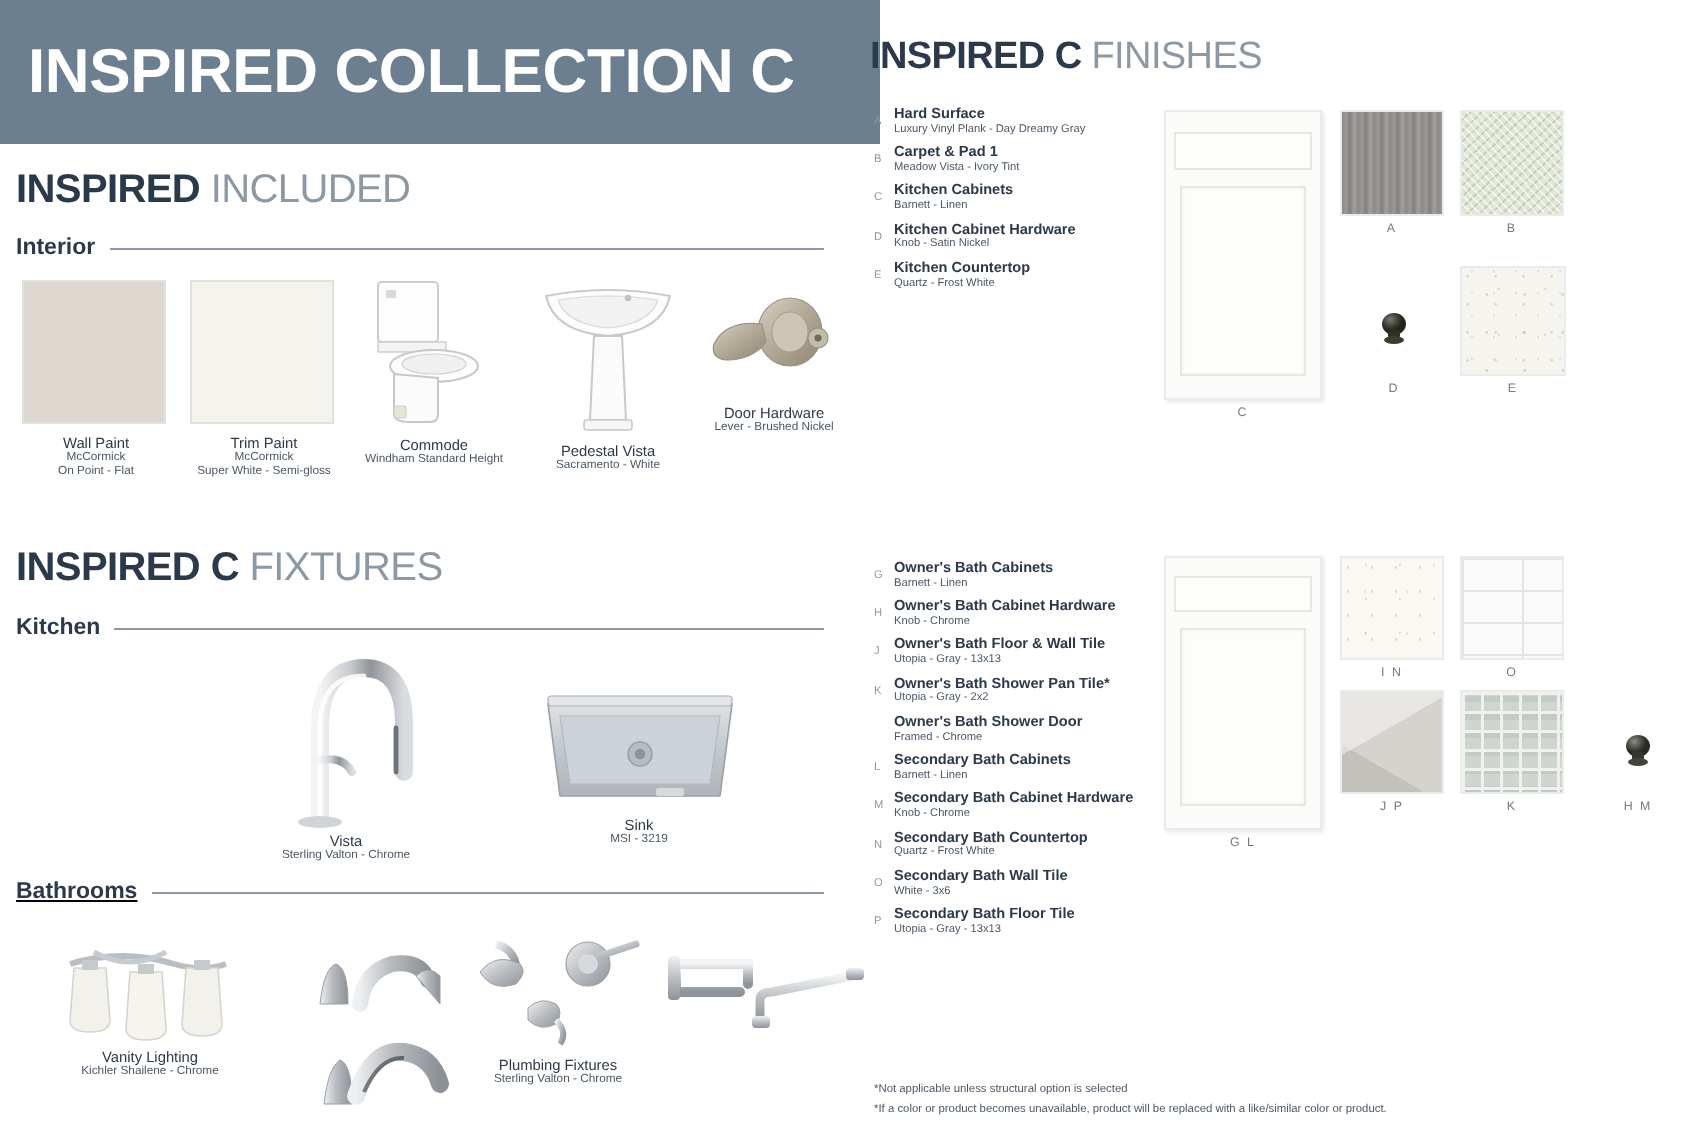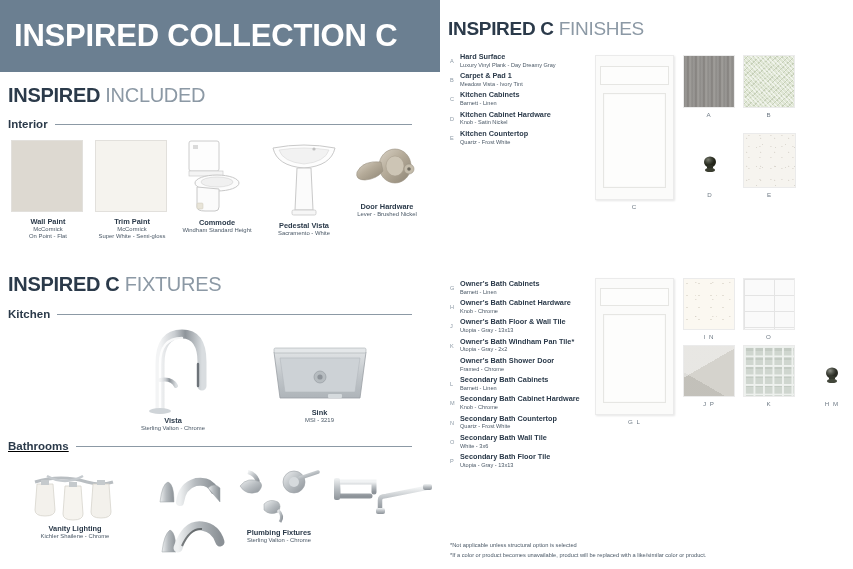--- a/index.html
+++ b/index.html
@@ -29,27 +29,27 @@
   .sec-head .light { color:#8c99a5; font-weight:normal; }
 
   .sub-head {
     position:absolute; display:flex; align-items:center; width:404px;
   }
   .sub-head .lbl { font-size:11.5px; font-weight:bold; color:#2b3a4a; white-space:nowrap; }
   .sub-head .rule { flex:1; height:1px; background:#8c99a5; margin-left:7px; }
 
   
   .prod { position:absolute; text-align:center; }
-  .prod .cap { font-size:7.4px; font-weight:bold; color:#2b3a4a; line-height:1.22; }
+  .prod .cap { font-size:7.4px; font-weight:normal; color:#2b3a4a; line-height:1.22; }
   .prod .sub { font-size:5.9px; color:#4a5866; line-height:1.25; }
 
   .swatch-paint { width:72px; height:72px; border:1px solid #e2e0dc; }
 
   
-  .right { position:absolute; left:440px; top:0; width:413px; height:569px; }
+  .right { position:absolute; left:427px; top:0; width:413px; height:569px; }
 
   .r-head { position:absolute; left:8px; top:18px; font-size:19px; font-weight:bold; letter-spacing:-0.3px; }
   .r-head .dark { color:#2b3a4a; }
   .r-head .light { color:#8c99a5; font-weight:normal; }
 
   .legend { position:absolute; width:152px; }
   .leg-row { display:flex; align-items:flex-start; margin-bottom:3.5px; }
   .leg-ltr {
     width:10px; flex:0 0 10px; font-size:5.6px; color:#8c99a5;
     padding-top:5px; text-align:left;
@@ -482,21 +482,21 @@
       <div class="leg-row">
         <div class="leg-ltr">J</div>
         <div class="leg-txt">
           <div class="n">Owner's Bath Floor &amp; Wall Tile</div>
           <div class="d">Utopia - Gray  - 13x13</div>
         </div>
       </div>
       <div class="leg-row">
         <div class="leg-ltr">K</div>
         <div class="leg-txt">
-          <div class="n">Owner's Bath Windham Pan Tile*</div>
+          <div class="n">Owner's Bath Shower Pan Tile*</div>
           <div class="d">Utopia - Gray - 2x2</div>
         </div>
       </div>
       <div class="leg-row">
         <div class="leg-ltr"></div>
         <div class="leg-txt">
           <div class="n">Owner's Bath Shower Door</div>
           <div class="d">Framed - Chrome</div>
         </div>
       </div>

